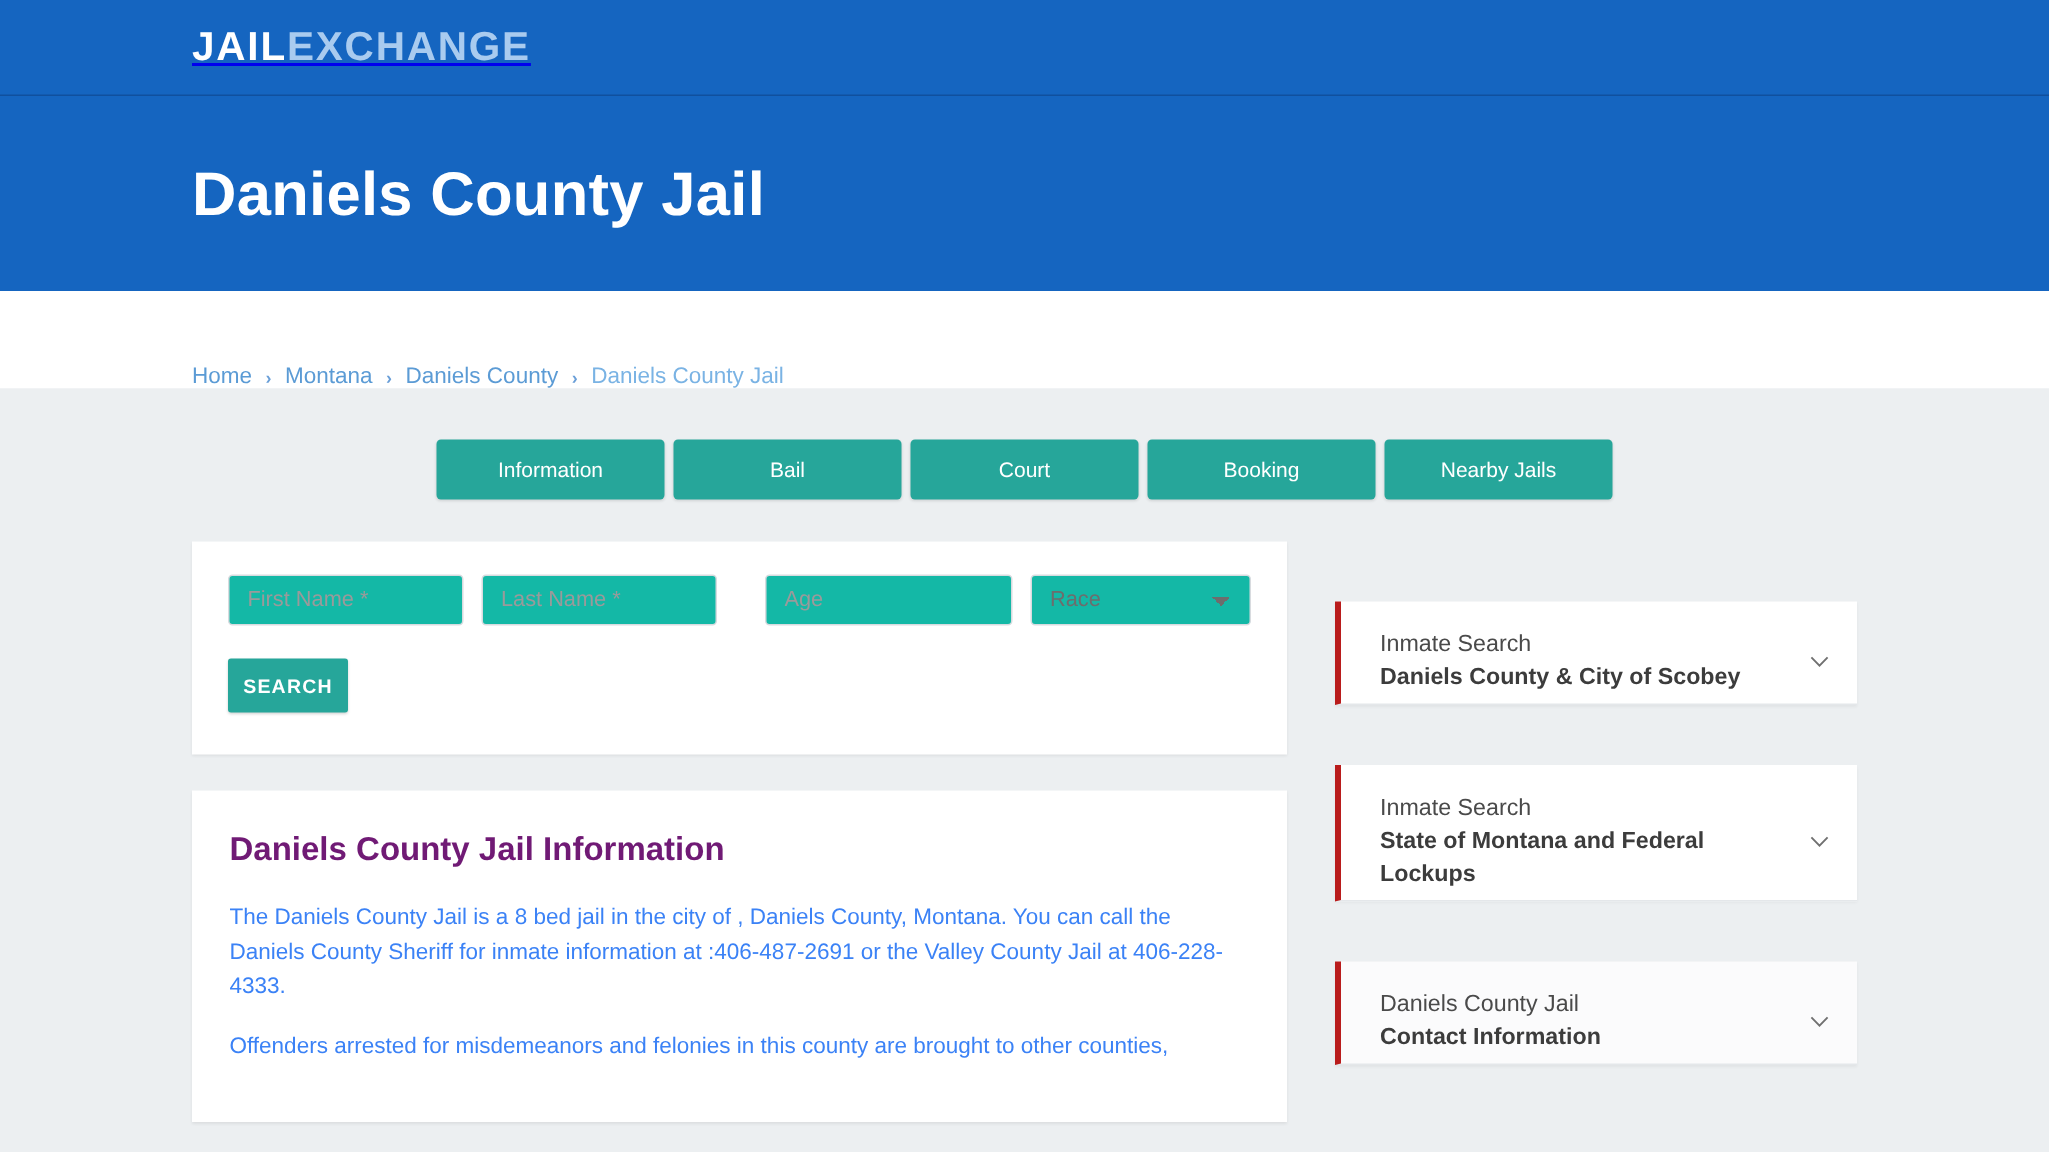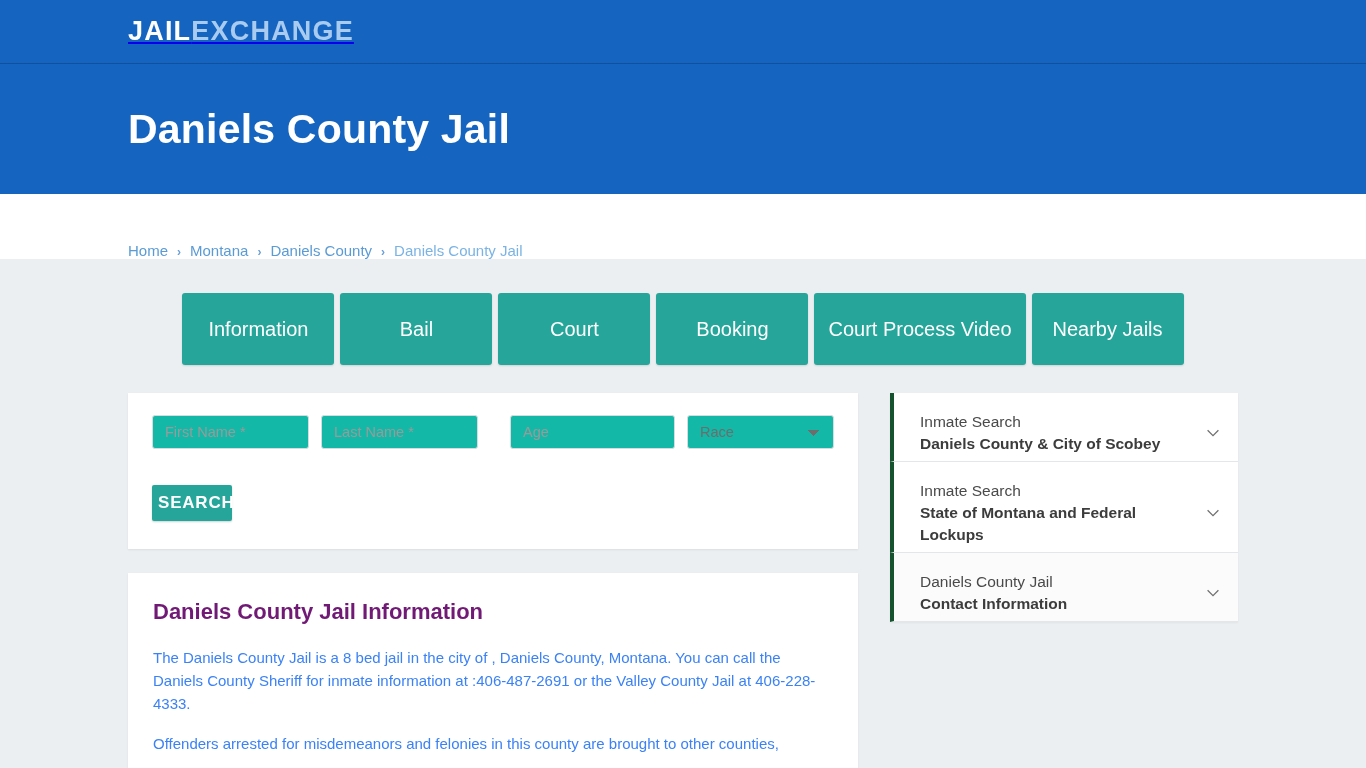--- a/index.html
+++ b/index.html
@@ -114,23 +114,23 @@
     display: flex;
     justify-content: center;
     gap: 6px;
     margin-bottom: 28px;
   }
   .tab {
     background: #26a69a;
     color: #ffffff;
     border: none;
     border-radius: 3px;
-    font-size: 20px;
+    font-size: 14px;
     font-family: "Liberation Sans", sans-serif;
-    height: 72px;
+    height: 40px;
     min-width: 152px;
     padding: 0 14px;
     cursor: pointer;
     box-shadow: 0 1px 2px rgba(0,0,0,.12);
     white-space: nowrap;
   }
 
   
   .cols { display: flex; gap: 32px; align-items: flex-start; }
   .col-main { width: 730px; }
@@ -172,29 +172,28 @@
                linear-gradient(45deg, transparent 50%, #6d6d6d 50%),
                linear-gradient(135deg, #6d6d6d 50%, transparent 50%);
              background-position: calc(100% - 19px) 14px, calc(100% - 13px) 14px;
              background-size: 6px 6px, 6px 6px;
              background-repeat: no-repeat; }
   .search-btn {
     background: #26a69a;
     color: #ffffff;
     border: none;
     border-radius: 2px;
-    font-size: 17px;
+    font-size: 13px;
     font-weight: bold;
     letter-spacing: 0.8px;
     font-family: "Liberation Sans", sans-serif;
     height: 36px;
     width: 80px;
     cursor: pointer;
     box-shadow: 0 1px 2px rgba(0,0,0,.18);
-    margin-top: 14px;
   }
 
   
   .info-card { padding: 26px 25px 20px 25px; }
   .info-card h2 {
     margin: 0 0 22px 0;
     font-size: 22px;
     font-weight: bold;
     color: #701a75;
   }
@@ -203,25 +202,26 @@
     font-size: 15px;
     line-height: 1.52;
     color: #3b82f6;
   }
 
   
   .acc-item {
     display: flex;
     align-items: center;
     background: #ffffff;
-    border-left: 4px solid #14532d;
+    border-left: 4px solid #b91c1c;
     border-bottom: 1px solid #e4e7ea;
     padding: 18px 16px 6px 26px;
     cursor: pointer;
     box-shadow: 0 1px 2px rgba(0,0,0,.05);
+    margin-top: 40px;
   }
   .acc-item.tinted { background: #fbfbfc; }
   .acc-text { flex: 1; line-height: 1.42; }
   .acc-top { display: block; font-size: 15.5px; color: #4a4a4a; }
   .acc-sub { display: block; font-size: 15.5px; font-weight: bold; color: #3c3c3c; }
   .chev {
     width: 18px; height: 18px;
     flex: none;
     margin-left: 12px;
     color: #707070;
@@ -254,21 +254,20 @@
 </div>
 
 <div class="page">
   <div class="wrap">
 
     <div class="tabs">
       <button class="tab">Information</button>
       <button class="tab">Bail</button>
       <button class="tab">Court</button>
       <button class="tab">Booking</button>
-      <button class="tab">Court Process Video</button>
       <button class="tab">Nearby Jails</button>
     </div>
 
     <div class="cols">
 
       <div class="col-main">
 
         <div class="card search-card">
 
           <div class="field-row">

